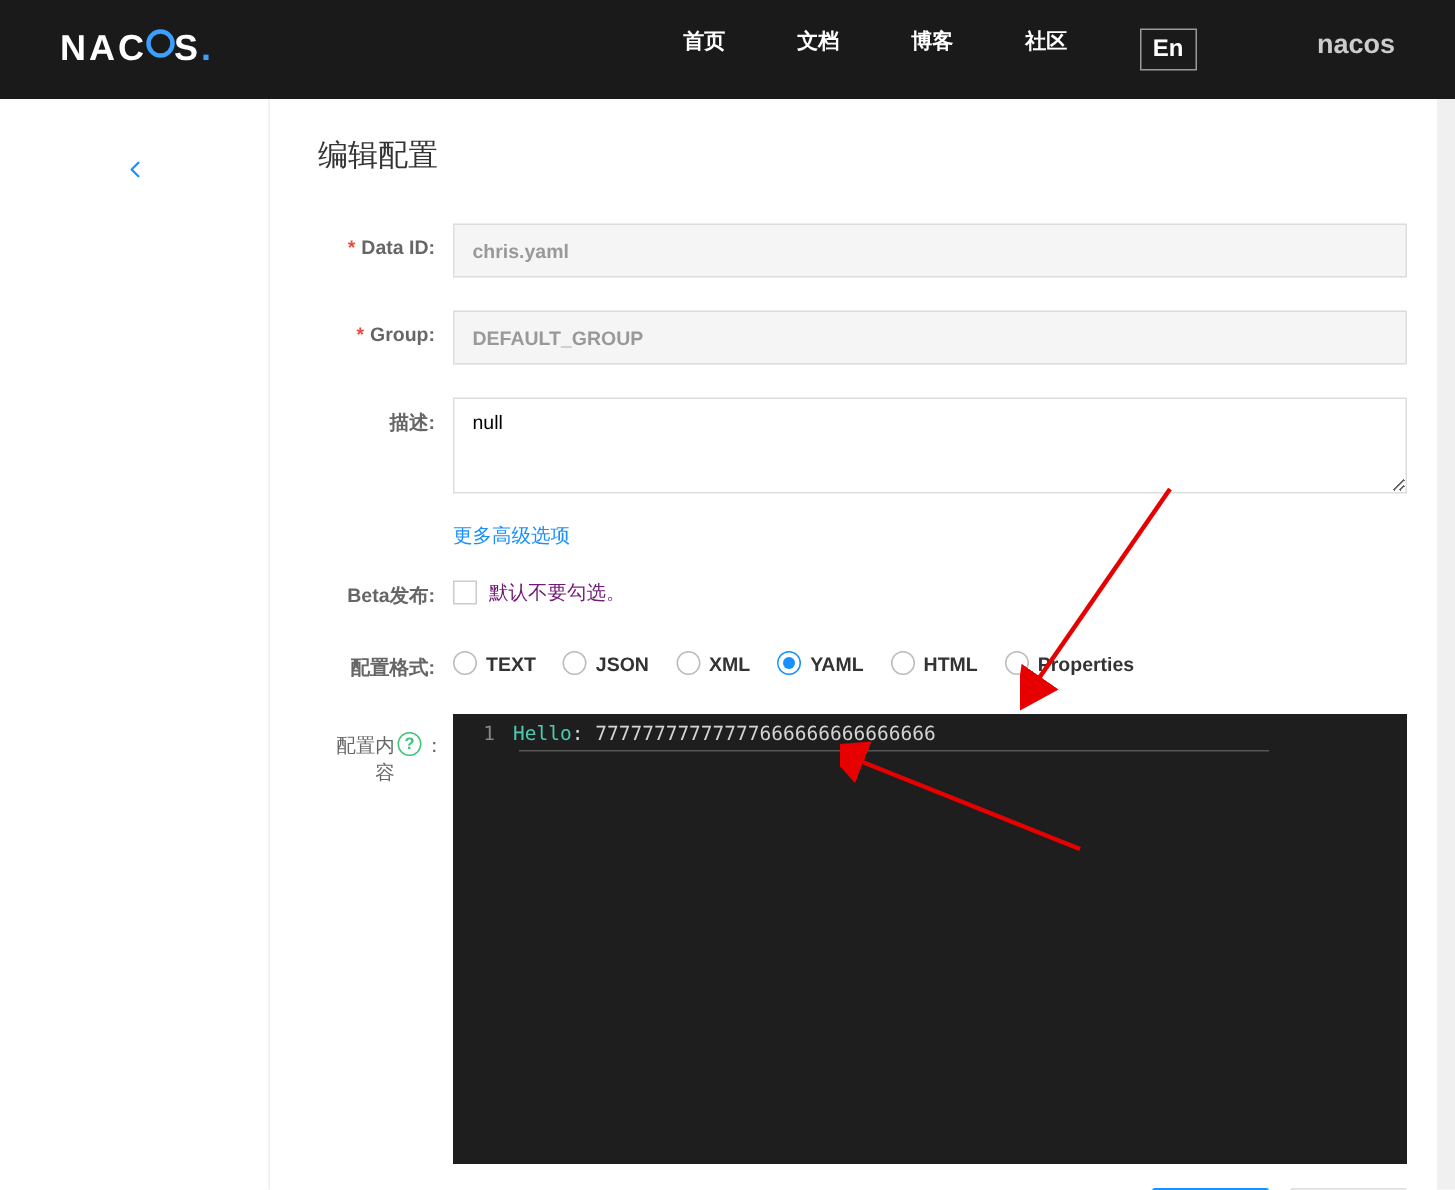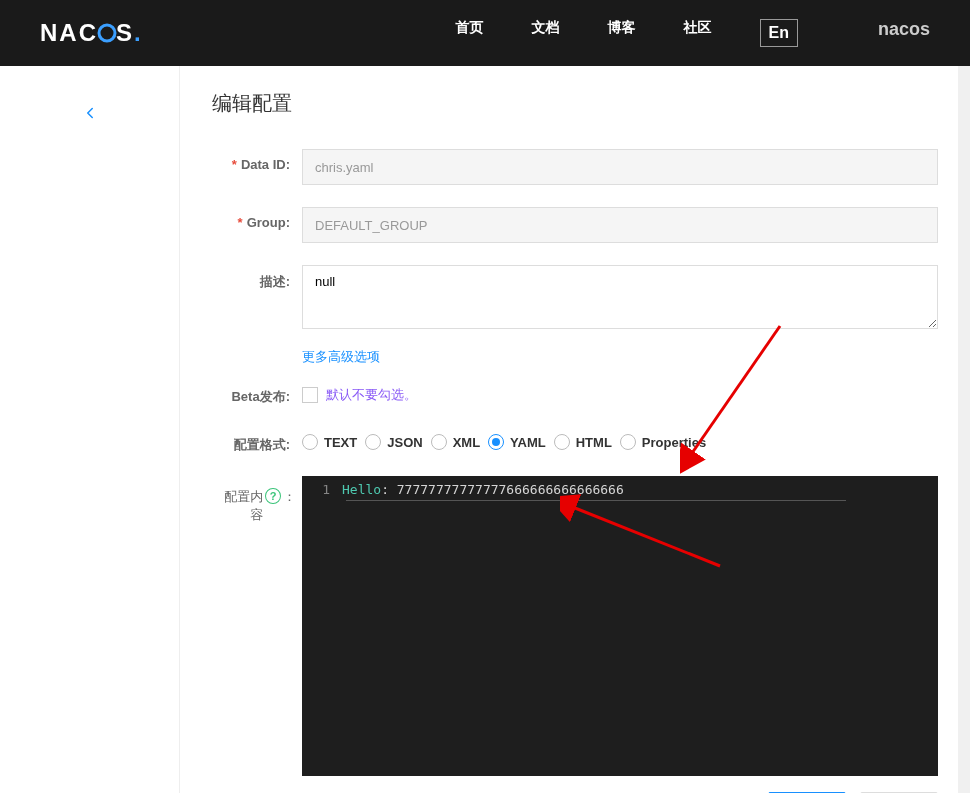--- a/index.html
+++ b/index.html
@@ -1,50 +1,50 @@
 <!DOCTYPE html>
 <html><head>
   <meta charset="utf-8">
   <style>
     * { margin: 0; padding: 0; box-sizing: border-box; }
     body { font-family: -apple-system, BlinkMacSystemFont, "Segoe UI", "PingFang SC", "Microsoft YaHei", sans-serif; font-size: 14px; color: #333; background: #fff; }
     
     .header { background: #1a1a1a; height: 66px; display: flex; align-items: center; justify-content: space-between; padding: 0 40px; }
     .logo { display: flex; align-items: center; }
-    .logo-text { color: #fff; font-size: 24px; font-weight: 700; letter-spacing: 2px; display: flex; align-items: center; }
+    .logo-text { color: #fff; font-size: 24px; font-weight: 700; letter-spacing: 2px; display: flex; }
     .logo-dot { color: #3b9fff; }
     
     .nav { display: flex; align-items: flex-start; gap: 48px; font-weight: bold; }
     .nav-item { color: #fff; font-size: 14px; text-decoration: none; cursor: pointer; }
     .lang-btn { border: 1px solid #999; color: #fff; padding: 4px 8px; font-size: 16px; cursor: pointer; }
     .user { color: #ccc; font-size: 18px; margin-left: 32px; }
     
     .body-container { display: flex; height: calc(100vh - 66px); }
     .sidebar { width: 180px; background: #fff; border-right: 1px solid #eee; padding-top: 30px; }
     .back-btn { display: flex; justify-content: center; padding: 8px; cursor: pointer; }
     
     .main { flex: 1; padding: 24px 32px; overflow-y: auto; position: relative; }
     .page-title { font-size: 20px; color: #333; font-weight: 500; margin-bottom: 32px; }
     
     .form-row { display: flex; align-items: flex-start; margin-bottom: 22px; }
     .form-label { width: 90px; text-align: right; color: #666; font-size: 13px; font-weight: 600; padding-top: 8px; padding-right: 12px; }
     .form-label .required { color: #e74c3c; margin-right: 4px; }
     .form-control { flex: 1; }
     
-    .input-text { width: 100%; height: 36px; border: 1px solid #ddd; background: #fff; padding: 0 12px; font-size: 13px; color: #333; outline: none; }
+    .input-text { width: 100%; height: 36px; border: 1px solid #ddd; background: #fff; padding: 0 12px; font-size: 13px; color: #333; outline: none; font-weight: bold; }
     .input-text.disabled { background: #f5f5f5; color: #999; cursor: not-allowed; }
     .textarea { width: 100%; min-height: 64px; border: 1px solid #ddd; padding: 8px 12px; font-size: 13px; resize: vertical; outline: none; font-family: inherit; }
     
     .link-btn { color: #1890ff; font-size: 13px; cursor: pointer; display: inline-block; margin-top: 4px; }
     
     .checkbox-wrap { display: flex; align-items: center; padding-top: 6px; }
     .checkbox { width: 16px; height: 16px; border: 1px solid #ccc; margin-right: 8px; cursor: pointer; }
-    .checkbox-label { color: #8b5cf6; font-size: 13px; }
-    
-    .radio-group { display: flex; align-items: center; gap: 8px; padding-top: 6px; }
+    .checkbox-label { color: #701a75; font-size: 13px; }
+    
+    .radio-group { display: flex; align-items: center; gap: 18px; padding-top: 6px; }
     .radio-item { display: flex; align-items: center; cursor: pointer; }
     .radio { width: 16px; height: 16px; border: 1.5px solid #bbb; border-radius: 50%; margin-right: 6px; position: relative; }
     .radio.checked { border-color: #1890ff; }
     .radio.checked::after { content: ''; position: absolute; width: 8px; height: 8px; background: #1890ff; border-radius: 50%; top: 50%; left: 50%; transform: translate(-50%, -50%); }
     .radio-label { font-size: 13px; font-weight: 600; color: #333; }
     
     .help-icon { display: inline-flex; width: 16px; height: 16px; border: 1.5px solid #3bc47a; border-radius: 50%; color: #3bc47a; font-size: 11px; font-weight: bold; align-items: center; justify-content: center; margin: 0 2px; vertical-align: middle; }
     
     .editor-container { display: flex; margin-top: 16px; }
     .editor-label { width: 90px; text-align: right; padding-right: 6px; font-size: 13px; color: #666; padding-top: 12px; display: flex; align-items: flex-start; justify-content: flex-end; }

